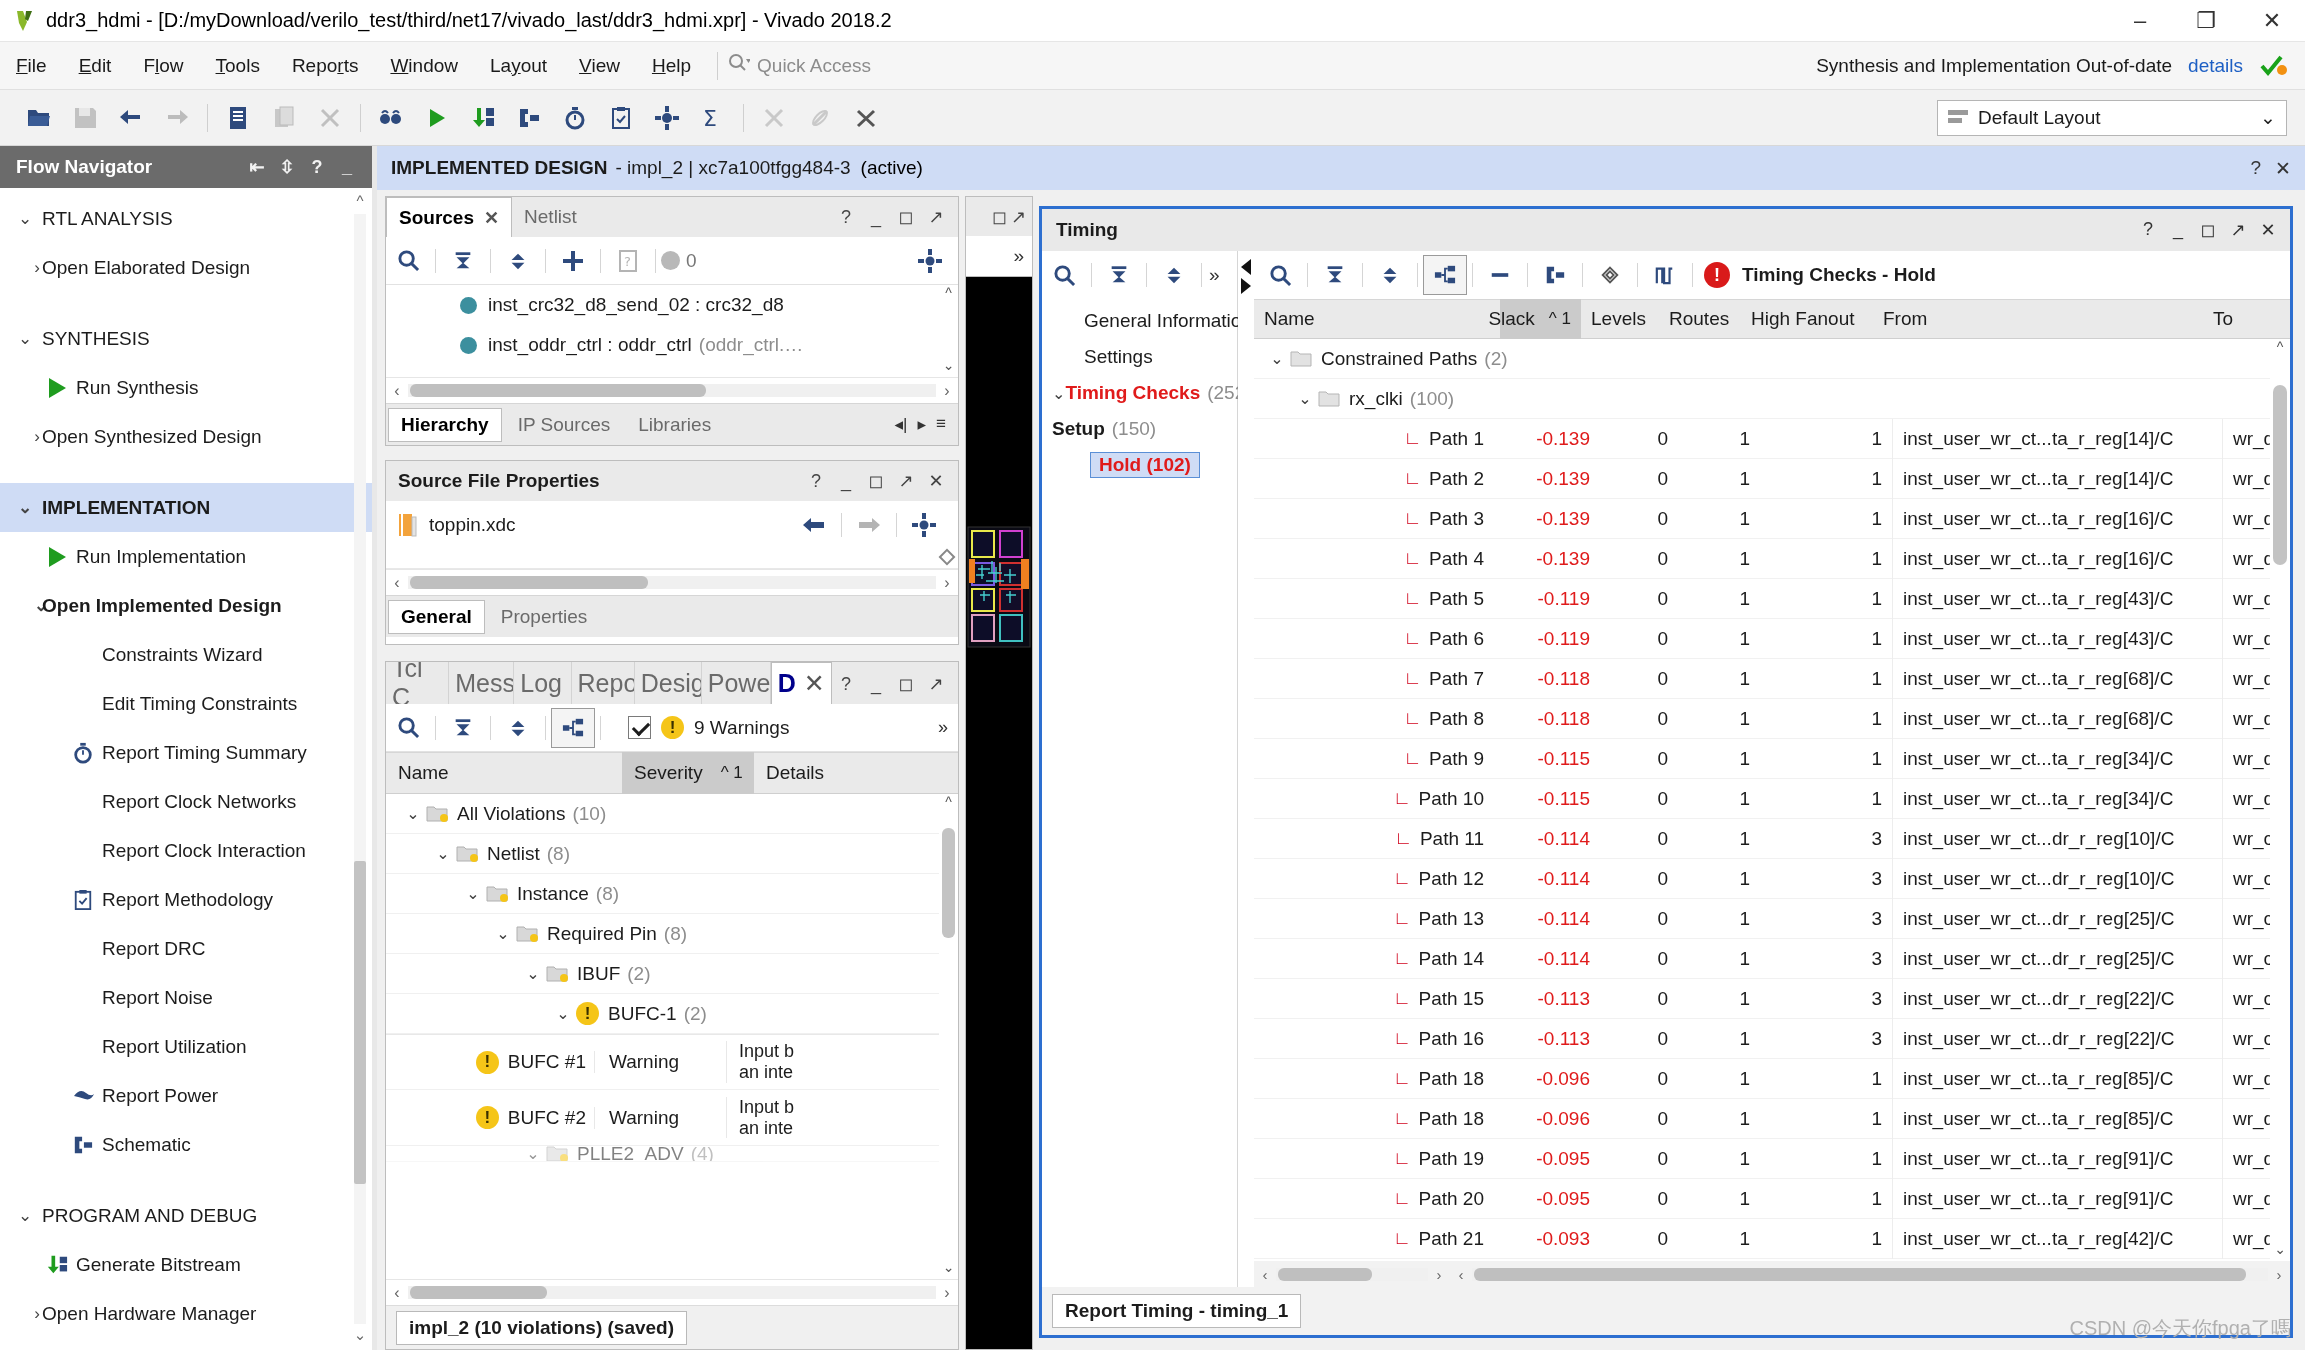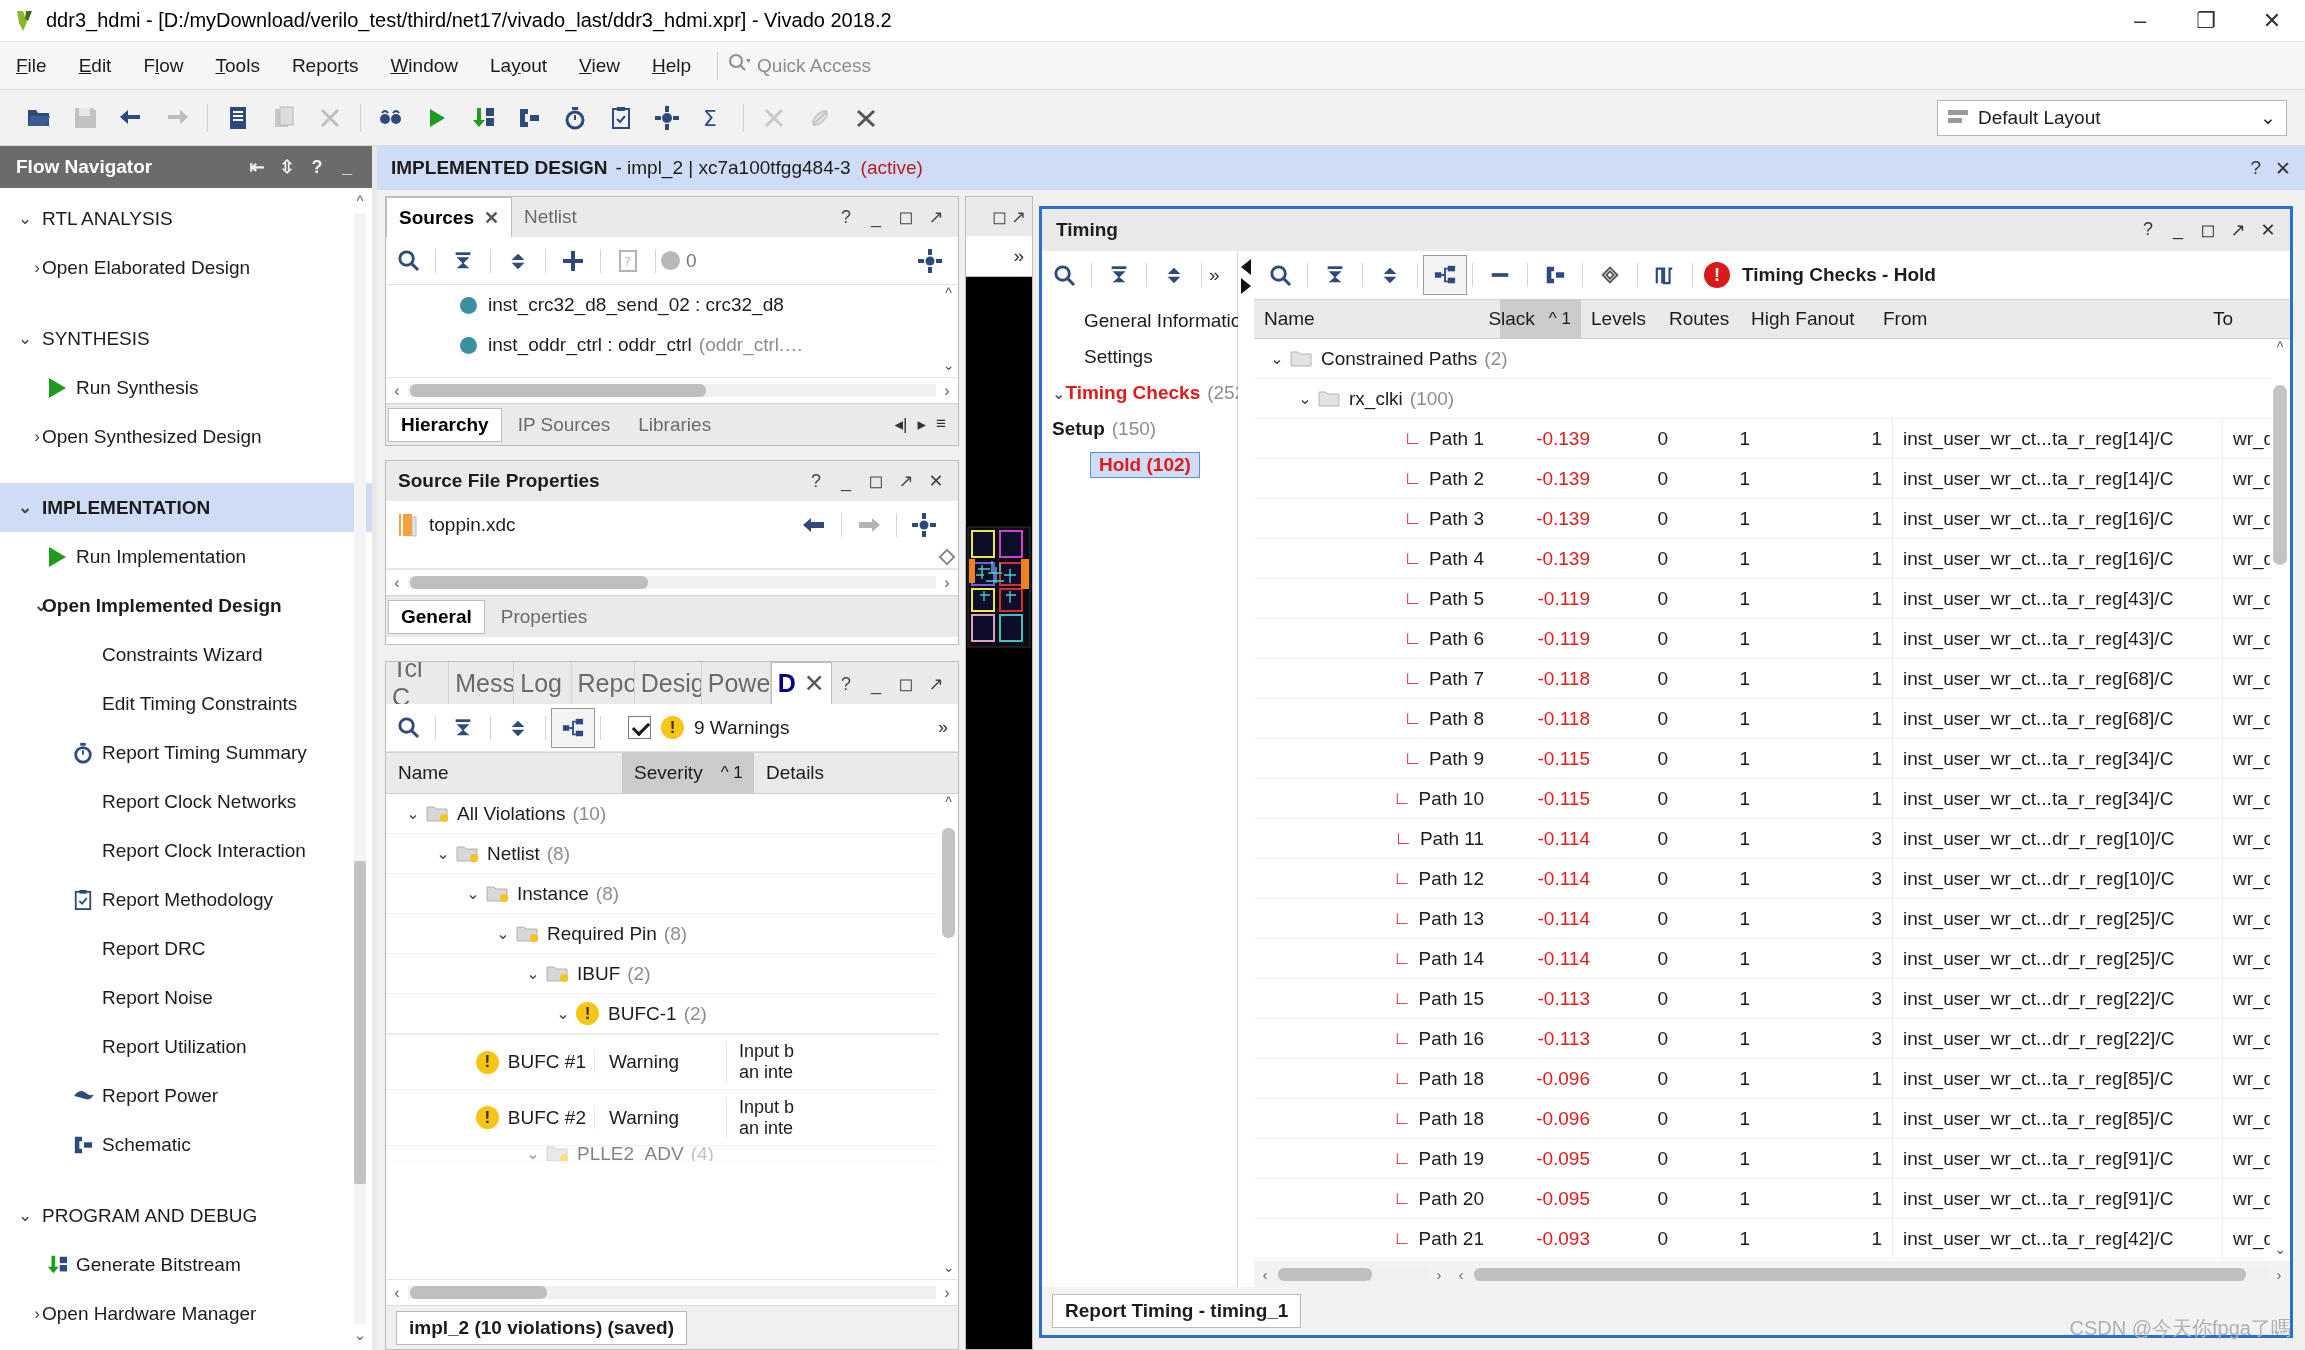--- a/index.html
+++ b/index.html
@@ -87,21 +87,21 @@
   .fn-scroll .thumb { position:absolute; left:2px; width:12px; top:58%; height:28%; background:#c3c3c3; border-radius:2px;}
   .fn-scroll .ar { position:absolute; left:0; width:16px; height:20px; text-align:center; font-size:15px; color:#666;}
   .vsplit { width:5px; background:#e8e8e8; flex:none; }
 
   
   .center { width:582px; flex:none; display:flex; flex-direction:column; padding:0; }
   .design-banner {
     height:44px; background:#cfdcf5; display:flex; align-items:center; padding:0 14px; font-size:19px; flex:none;
   }
   .design-banner b { font-weight:bold; }
-  .design-banner .dim { color:#b91c1c; }
+  .design-banner .dim { color:#000000; }
   .design-banner .bnr-btns { margin-left:auto; display:flex; gap:14px; color:#333; font-size:19px;}
 
   .panel { background:#fff; border:1px solid #bdbdbd; display:flex; flex-direction:column; }
   .panel-head {
     height:40px; background:#eaeaea; display:flex; align-items:flex-end; flex:none; position:relative;
   }
   .ptab { height:40px; padding:0 12px; display:flex; align-items:center; font-size:19px; color:#6a6a6a; }
   .ptab.active { background:#fff; color:#000; font-weight:bold; border-top:1px solid #bdbdbd; border-left:1px solid #bdbdbd;border-right:1px solid #bdbdbd; }
   .ptab .x { margin-left:10px; color:#555; font-size:18px; }
   .phead-ctl { margin-left:auto; display:flex; align-items:center; gap:2px; padding-right:8px; height:40px; }
@@ -243,20 +243,30 @@
     <div class="qa-sep"></div>
     <div class="quick-access">
       <span class="qa-mag">
         <svg width="22" height="20" viewBox="0 0 22 20">
             <circle cx="8" cy="8" r="6" stroke="#8c8c8c" stroke-width="2" fill="none"></circle>
             <line x1="12" y1="12" x2="17" y2="17" stroke="#8c8c8c" stroke-width="2"></line>
             <path d="M18 6 l5 0 l-2.5 4 z" fill="#8c8c8c"></path>
           </svg>
       </span>
       <span>Quick Access</span>
+    </div>
+    <div class="status-right">
+      <span class="status-text">Synthesis and Implementation Out-of-date</span>
+      <span class="status-link">details</span>
+      <span class="status-check">
+        <svg width="28" height="26" viewBox="0 0 28 26">
+            <path d="M3 13 l6 7 l13 -16" stroke="#19a219" stroke-width="4" fill="none"></path>
+            <circle cx="23" cy="17" r="5" fill="#f29111"></circle>
+          </svg>
+      </span>
     </div>
   </div>
 
   <div class="toolbar">
     <div class="tb-btn">
       <svg width="26" height="24" viewBox="0 0 26 24">
           <path d="M2 4 h8 l2 3 h11 v13 H2z" fill="#2e4a7d"></path>
           <path d="M4 10 h20 l-3 10 H2z" fill="#3a5c96"></path>
         </svg>
       </div>

